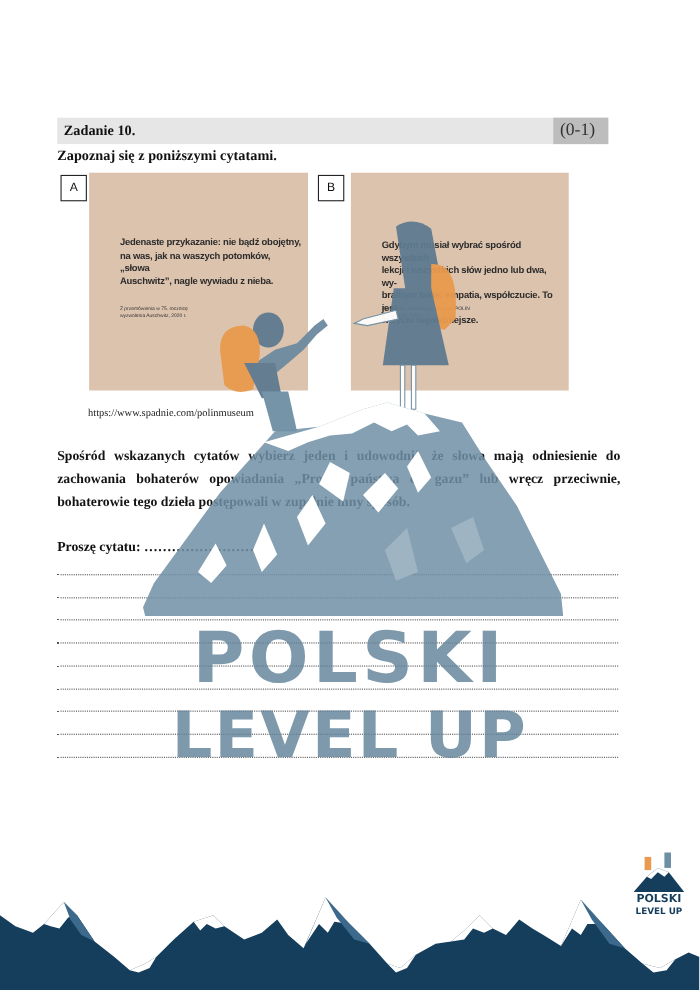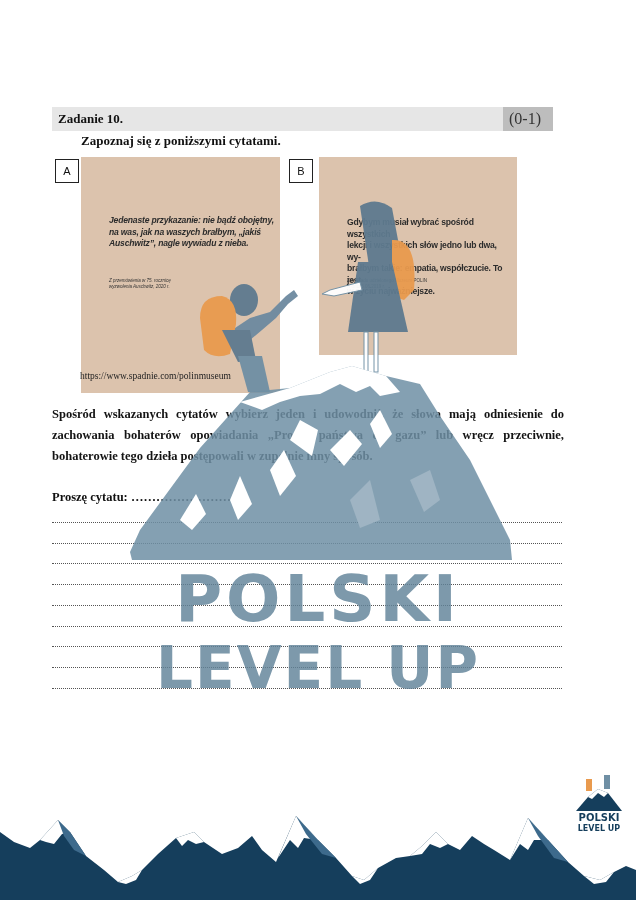--- a/index.html
+++ b/index.html
@@ -11,21 +11,21 @@
   }
   .task-header {
     position: absolute; left: 52px; top: 107px; width: 501px; height: 24px;
     background: #e6e6e6; display: flex; align-items: center;
   }
   .task-title { font-weight: bold; font-size: 13px; padding-left: 6px; flex: 1; }
   .task-points {
     width: 50px; height: 24px; background: #bdbdbd; display: flex; align-items: center;
     padding-left: 6px; box-sizing: border-box; font-size: 16px; color: #333;
   }
-  .intro { position: absolute; left: 52px; top: 133px; font-weight: bold; font-size: 13px; margin-left: 29px; }
+  .intro { position: absolute; left: 52px; top: 133px; font-weight: bold; font-size: 13px; }
 
   .quote-label {
     position: absolute; width: 22px; height: 22px; border: 1px solid #222; background: #fff;
     font-family: "Liberation Sans", sans-serif; font-size: 11px; display: flex; align-items: center; justify-content: center;
   }
   .quote-card {
     position: absolute; background: #dcc3ad;
     font-family: "Liberation Sans", sans-serif;
   }
   .quote-text {
@@ -60,24 +60,24 @@
 </head>
 <body>
 
 <div class="task-header">
   <span class="task-title">Zadanie 10.</span>
   <span class="task-points">(0-1)</span>
 </div>
 <div class="intro">Zapoznaj się z poniższymi cytatami.</div>
 
 <div class="quote-label" style="left:55px;top:159px;">A</div>
-<div class="quote-card" style="left:81px;top:157px;width:199px;height:236px;font-style:italic;">
+<div class="quote-card" style="left:81px;top:157px;width:199px;height:198px;">
   <div class="quote-text" style="left:28px;top:58px;width:165px;">
     <div>Jedenaste przykazanie: nie bądź obojętny,</div>
-    <div>na was, jak na waszych brałbym, „jakiś</div>
+    <div>na was, jak na waszych potomków, „słowa</div>
     <div>Auschwitz”, nagle wywiadu z nieba.</div>
   </div>
   <div class="quote-caption" style="left:28px;top:121px;">
     <div>Z przemówienia w 75. rocznicę</div>
     <div>wyzwolenia Auschwitz, 2020 r.</div>
   </div>
 </div>
 
 <div class="quote-label" style="left:289px;top:159px;">B</div>
 <div class="quote-card" style="left:319px;top:157px;width:198px;height:198px;">

